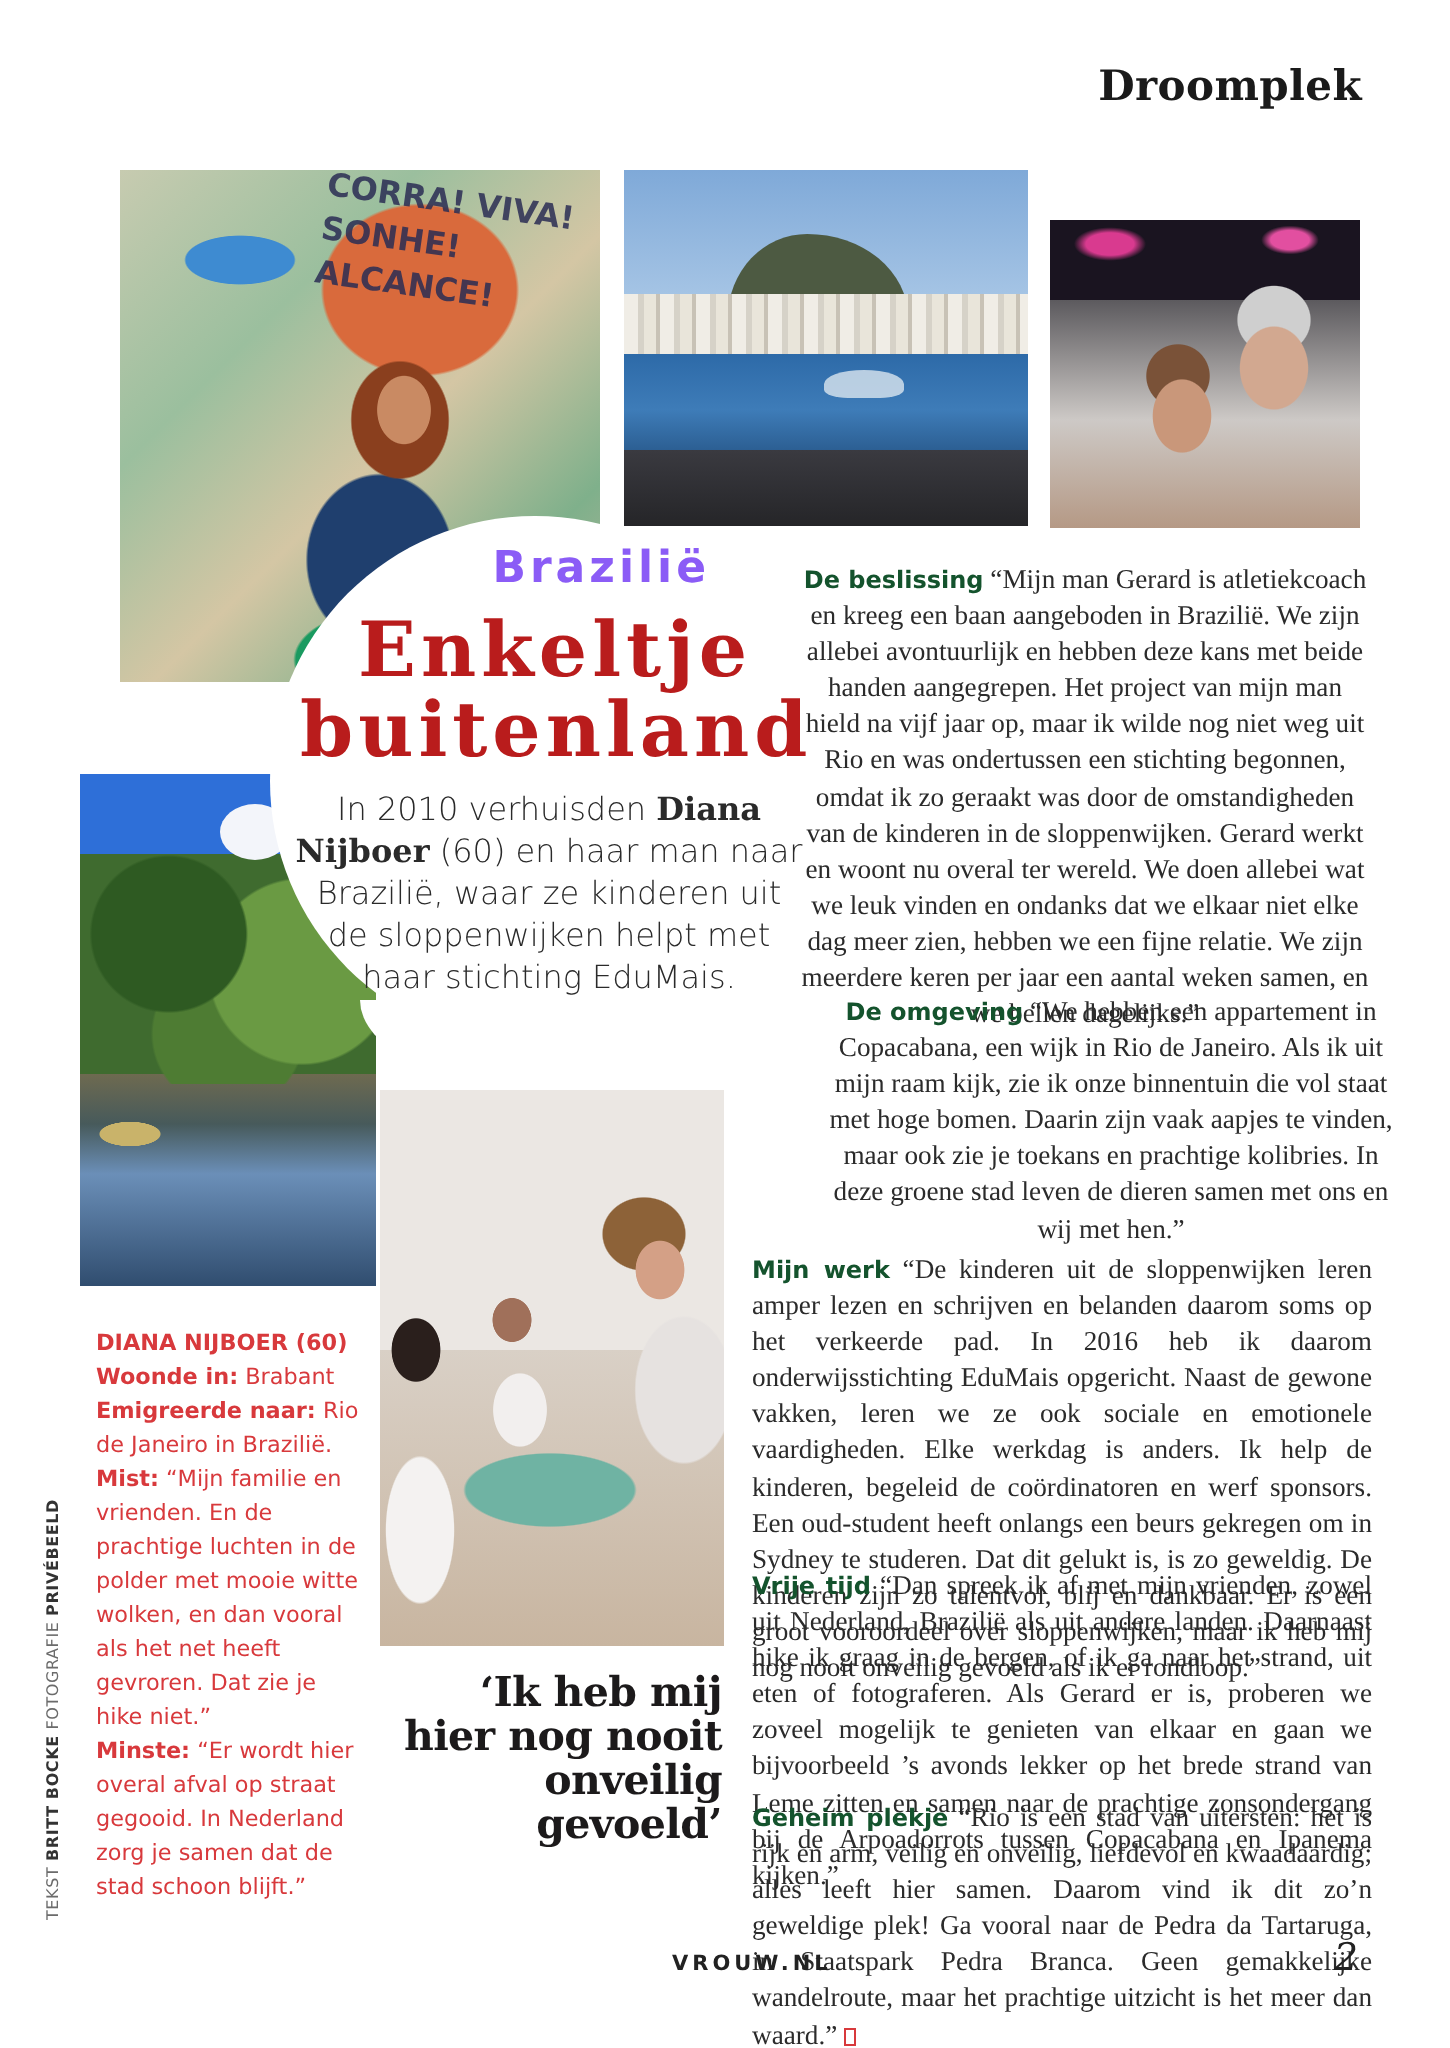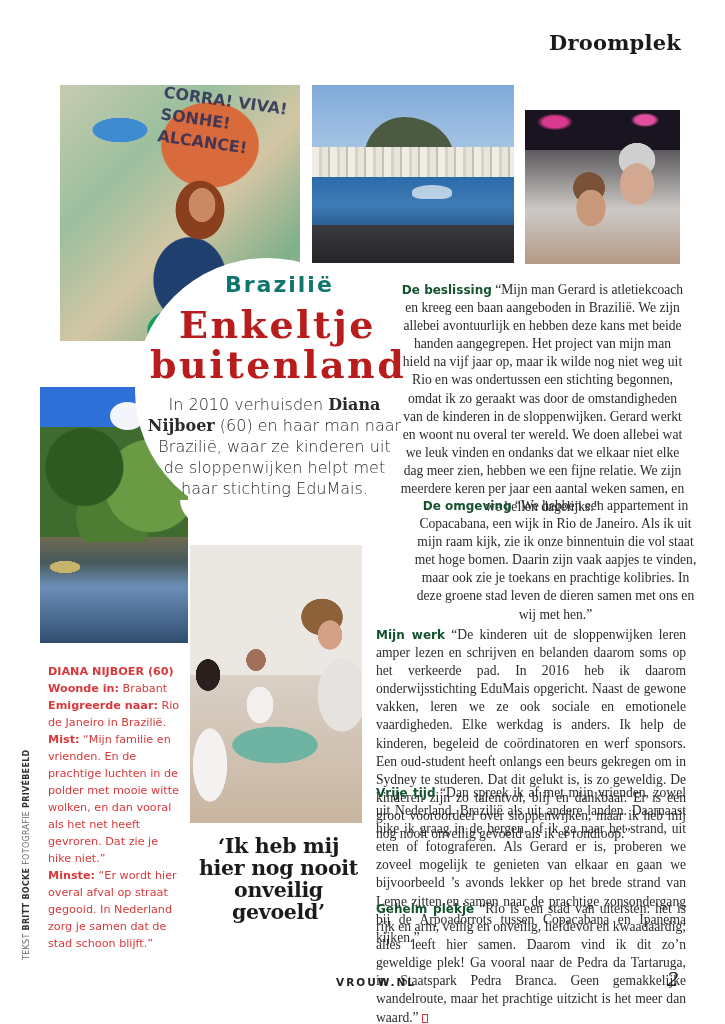--- a/index.html
+++ b/index.html
@@ -97,22 +97,22 @@
   .title-circle {
     position: absolute; left: 135px; top: 258px; width: 265px; height: 265px;
     border-radius: 50%; background: #ffffff;
   }
   .circle-wedge {
     position: absolute; left: 180px; top: 500px; width: 190px; height: 45px; background: #ffffff;
     border-radius: 0 0 50% 50% / 0 0 100% 100%;
   }
 
   .kicker {
-    position: absolute; left: 225px; top: 272px; width: 130px; text-align: left;
-    font-family: "DejaVu Sans", sans-serif; font-weight: 700; font-size: 22px; letter-spacing: 2px; color: #0f766e;
+    position: absolute; left: 225px; top: 272px; width: 130px; text-align: right;
+    font-family: "DejaVu Sans", sans-serif; font-weight: 700; font-size: 22px; letter-spacing: 2px; color: #8b5cf6;
   }
   .headline {
     position: absolute; left: 150px; top: 305px; width: 255px; text-align: center;
     font-family: "DejaVu Serif", serif; font-weight: 700; font-size: 38px; line-height: 40px; letter-spacing: 2.5px; color: #b91c1c;
   }
   .intro {
     position: absolute; left: 147px; top: 394px; width: 255px; text-align: center;
     font-family: "DejaVu Sans", sans-serif; font-size: 16px; line-height: 21px; color: #2a2a2a; font-weight: 300;
   }
   .intro b { font-family: "DejaVu Serif", serif; font-weight: 700; }
@@ -138,21 +138,21 @@
   .factbox .fb-name { font-weight: 700; }
   .factbox .fb-label { font-weight: 700; }
 
   .credit {
     position: absolute; left: 22px; top: 960px; transform-origin: 0 0; transform: rotate(-90deg);
     font-family: "DejaVu Sans", sans-serif; font-size: 8px; letter-spacing: 0.3px; color: #6b6b6b; white-space: nowrap;
   }
   .credit b { color: #333; }
 
   .pullquote {
-    position: absolute; left: 196px; top: 835px; width: 165px; text-align: center;
+    position: absolute; left: 196px; top: 835px; width: 165px; text-align: right;
     font-family: "DejaVu Serif", serif; font-weight: 700; font-size: 20.5px; line-height: 22px; color: #1c1a1b; letter-spacing: -0.3px;
   }
 
   .footer-site {
     position: absolute; left: 336px; top: 976px;
     font-family: "DejaVu Sans", sans-serif; font-weight: 700; font-size: 10.5px; letter-spacing: 2px; color: #222;
   }
   .page-number {
     position: absolute; left: 667px; top: 968px;
     font-family: "DejaVu Serif", serif; font-style: italic; font-size: 19px; color: #222;

